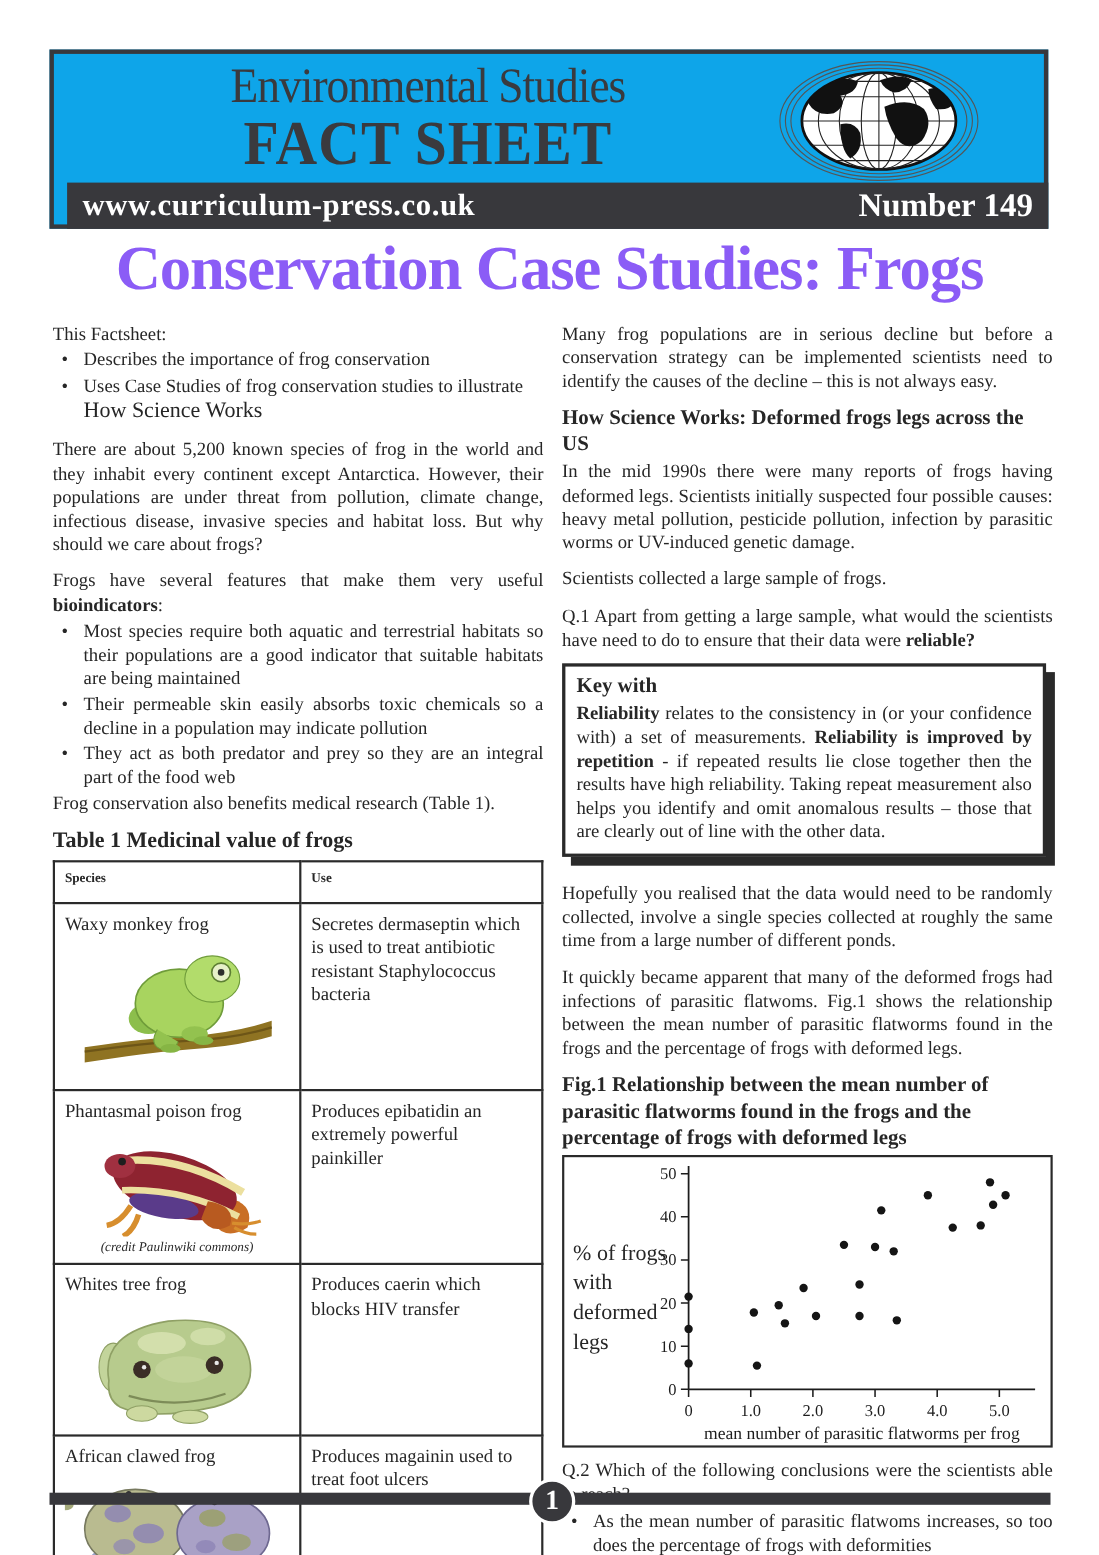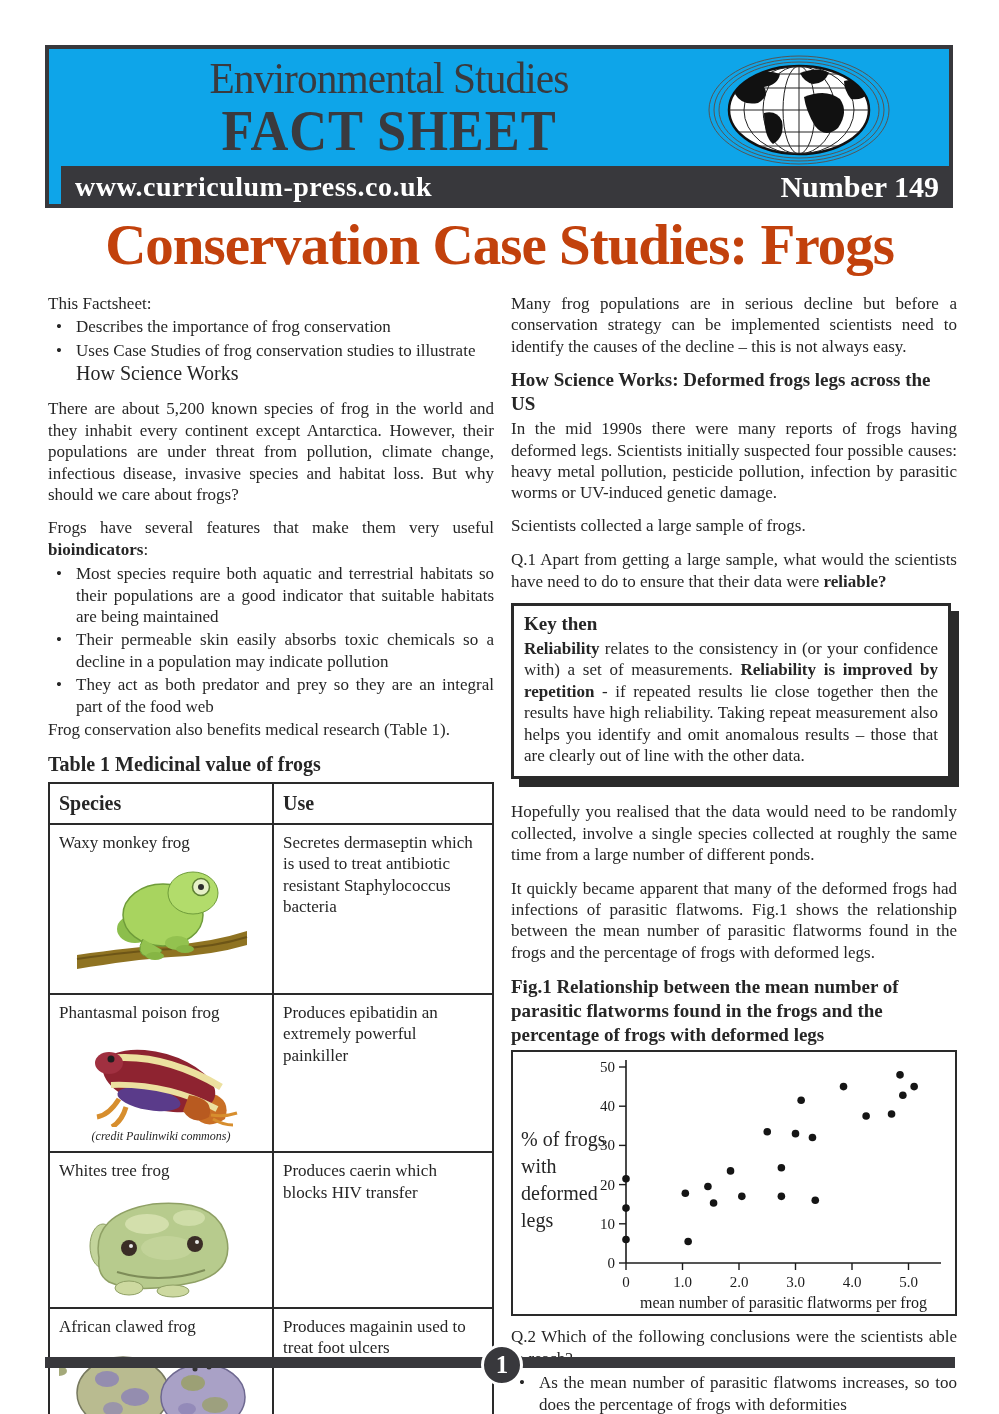--- a/index.html
+++ b/index.html
@@ -26,41 +26,41 @@
     position:absolute;left:-4px;right:-4px;bottom:-4px;height:42px;background:#38383c;
     display:flex;align-items:center;justify-content:space-between;
     padding:0 14px;box-sizing:border-box;margin-left:16px;
   }
   .header-bar .site{color:#fff;font-size:28px;font-weight:bold;letter-spacing:.5px;}
   .header-bar .num{color:#fff;font-size:30px;font-weight:bold;}
 
   
   .page-title{
     position:absolute;left:0;top:212px;width:100%;margin:0;text-align:center;
-    font-size:57px;font-weight:bold;color:#c2410c;letter-spacing:-1px;
+    font-size:57px;font-weight:bold;color:#8b5cf6;letter-spacing:-1px;
   }
 
   
   .col{position:absolute;top:293px;width:446px;font-size:17px;line-height:1.26;}
   .col.left{left:48px;}
   .col.right{left:511px;}
   .col p{margin:0 0 11px 0;text-align:justify;}
   .bullet{position:relative;padding-left:28px;text-align:justify;margin:0 0 2px 0;}
   .bullet .dot::before{content:"•";}
   .bullet .dot{position:absolute;left:8px;top:0;}
   .hsw{font-size:20px;}
   .sec-h{font-size:19px;font-weight:bold;margin:3px 0 2px 0;}
   .tbl-title{font-size:20px;font-weight:bold;margin:6px 0 5px 0;}
 
   
   table.frogs{border-collapse:collapse;width:446px;}
   table.frogs th,table.frogs td{
     border:2px solid #2a2a2a;vertical-align:top;padding:7px 9px;box-sizing:border-box;
   }
-  table.frogs th{font-size:20px;text-align:left;height:38px;}
+  table.frogs th{font-size:12px;text-align:left;height:38px;}
   table.frogs td{font-size:17px;}
   td.sp{width:216px;}
   .frog-img{display:block;margin:6px auto 0 auto;}
   .credit{font-style:italic;font-size:12px;text-align:center;margin-top:2px;}
 
   
   .keyterm{
     border:3px solid #2a2a2a;box-shadow:8px 8px 0 #2a2a2a;
     padding:6px 10px 10px 10px;margin:4px 6px 22px 0;text-align:justify;
   }
@@ -262,21 +262,21 @@
     <p>Many frog populations are in serious decline but before a conservation strategy can be implemented scientists need to identify the causes of the decline – this is not always easy.</p>
 
     <div class="sec-h">How Science Works: Deformed frogs legs across the US</div>
     <p>In the mid 1990s there were many reports of frogs having deformed legs. Scientists initially suspected four possible causes: heavy metal pollution, pesticide pollution, infection by parasitic worms or UV-induced genetic damage.</p>
 
     <p style="margin-top:1px;">Scientists collected a large sample of frogs.</p>
 
     <p style="margin-top:13px;"><span>Q.1 Apart from getting a large sample, what would the scientists have need to do to ensure that their data were </span><b>reliable?</b></p>
 
     <div class="keyterm">
-      <div class="kt-title">Key then</div>
+      <div class="kt-title">Key with</div>
       <span><b>Reliability</b><span> relates to the consistency in (or your confidence with) a set of measurements. </span><b>Reliability is improved by repetition</b><span> - if repeated results lie close together then the results have high reliability. Taking repeat measurement also helps you identify and omit anomalous results – those that are clearly out of line with the other data.</span></span>
     </div>
 
     <p>Hopefully you realised that the data would need to be randomly collected, involve a single species collected at roughly the same time from a large number of different ponds.</p>
     <p style="margin-top:12px;">It quickly became apparent that many of the deformed frogs had infections of parasitic flatwoms. Fig.1 shows the relationship between the mean number of parasitic flatworms found in the frogs and the percentage of frogs with deformed legs.</p>
 
     <div class="sec-h" style="margin-top:12px;line-height:1.25;">Fig.1 Relationship between the mean number of parasitic flatworms found in the frogs and the percentage of frogs with deformed legs</div>
 
     <div class="chart-box">
       <div class="ylab">

